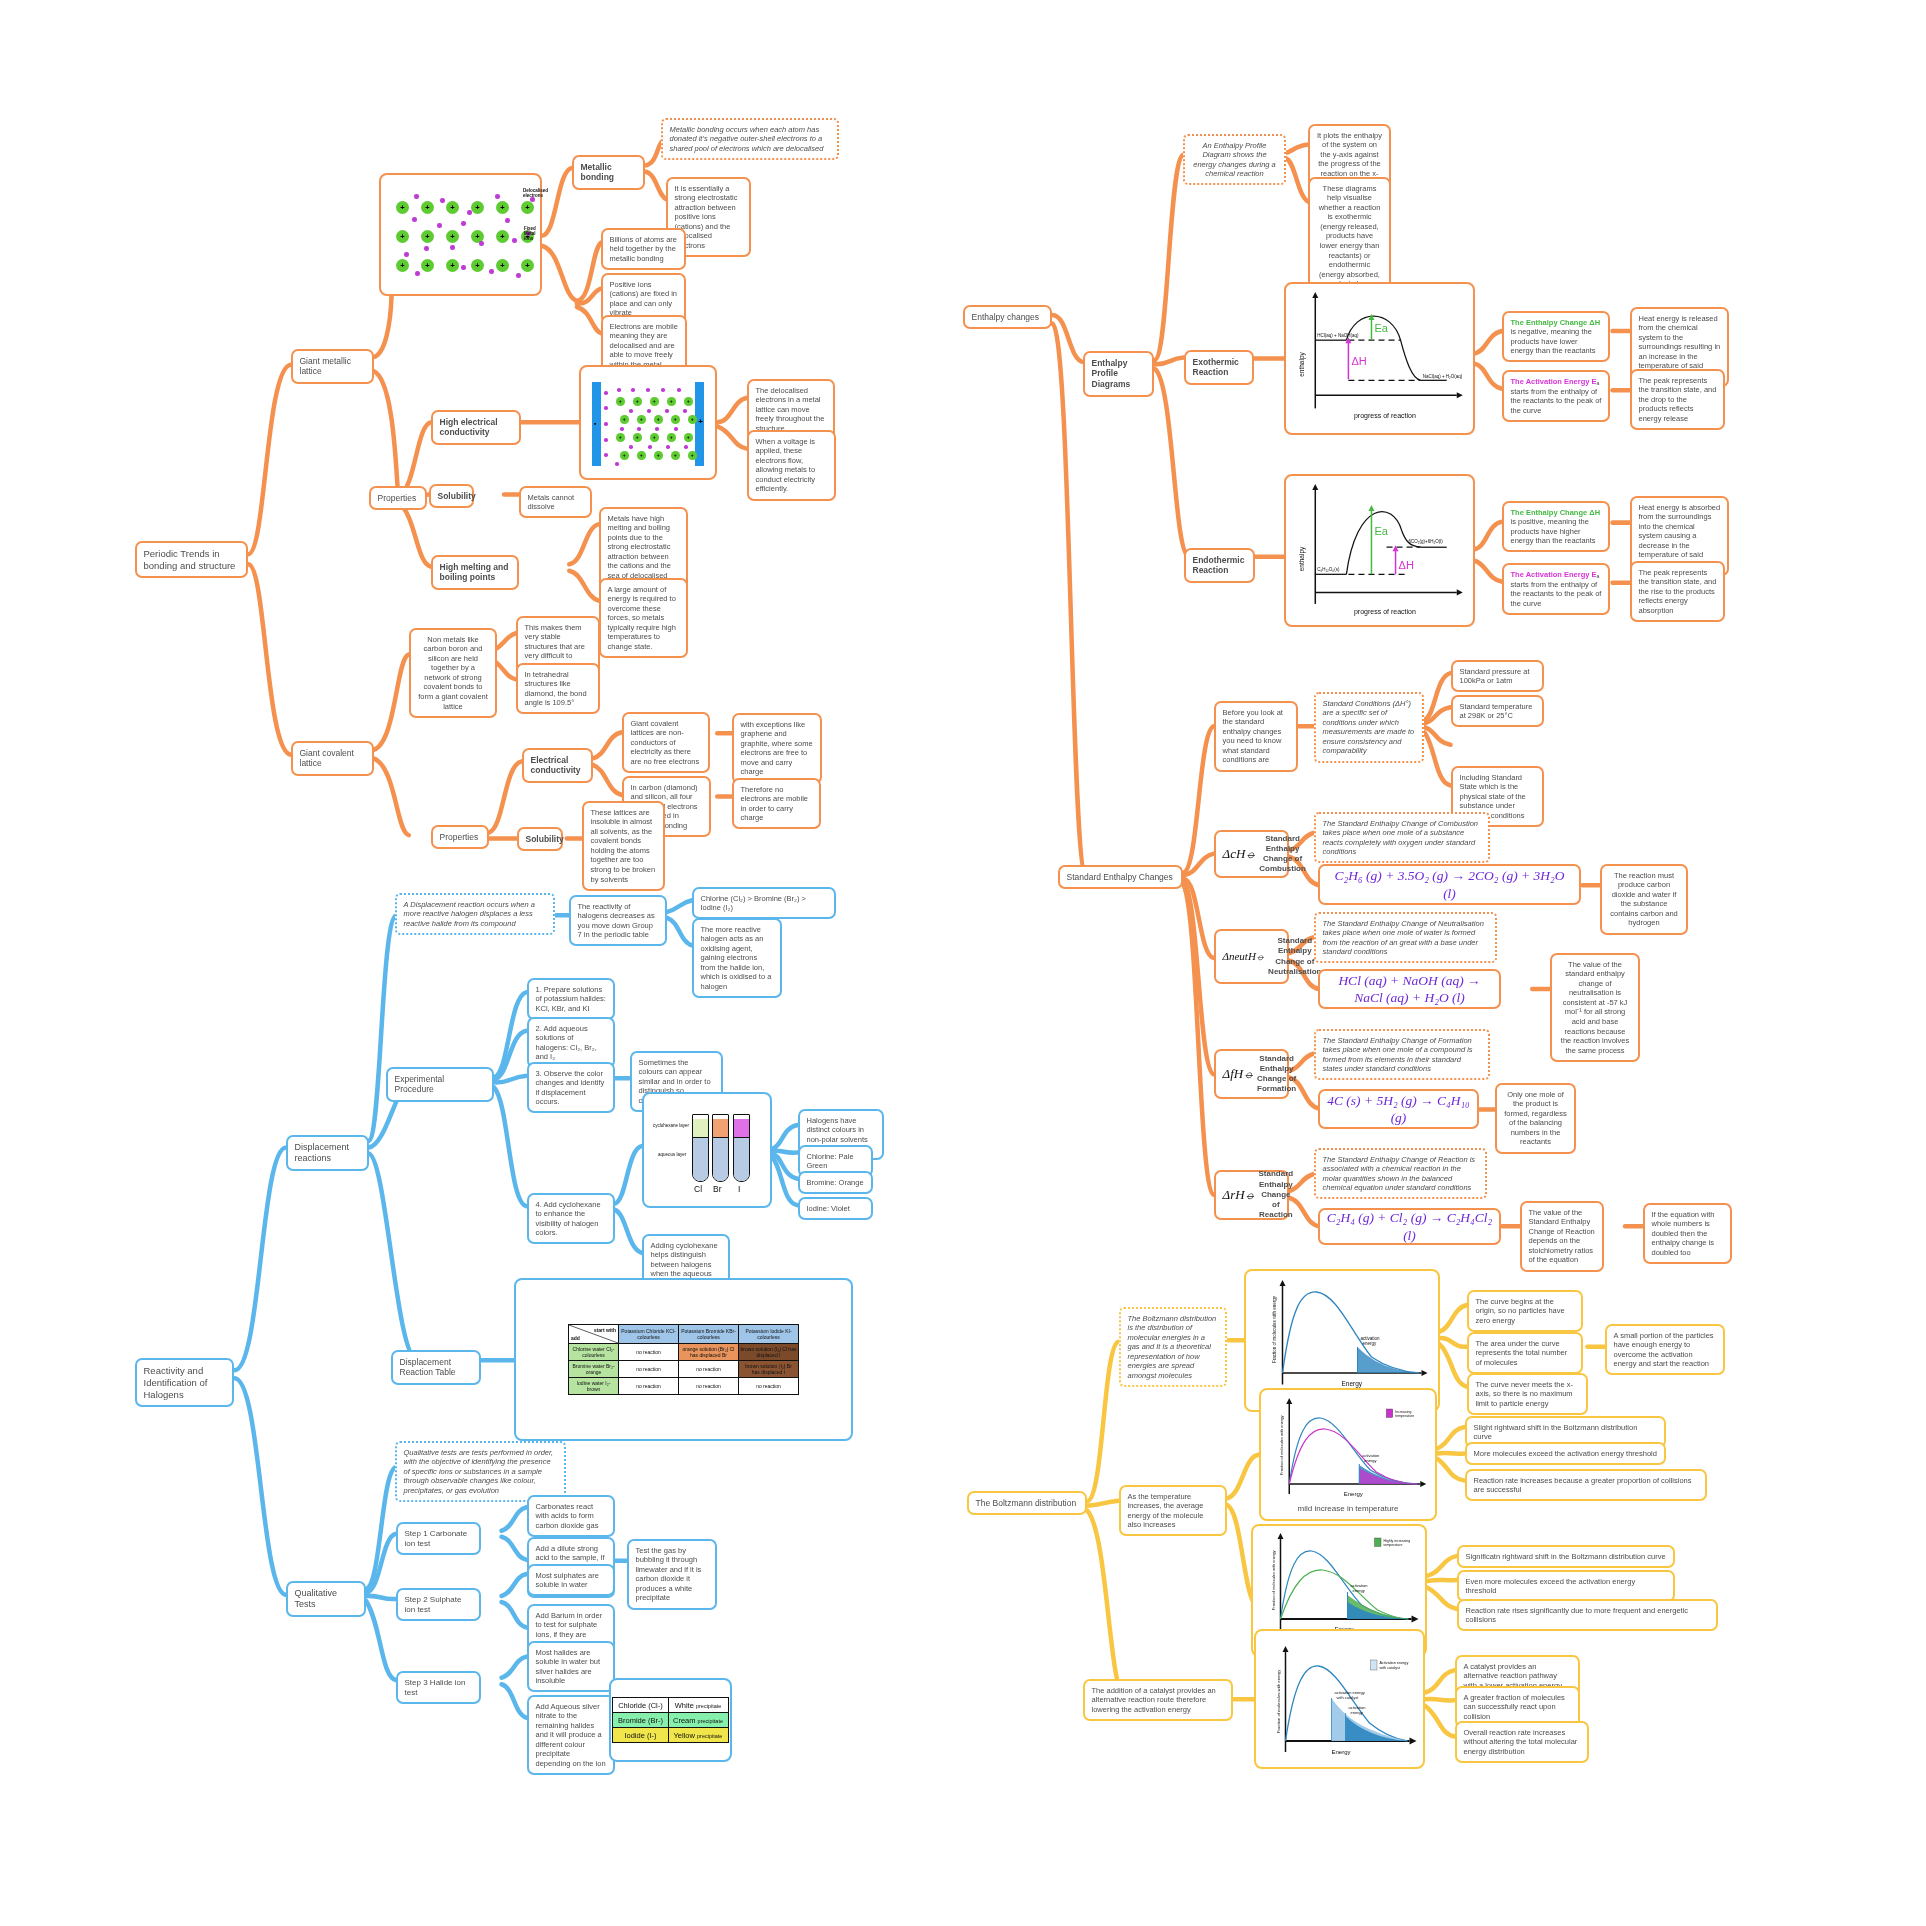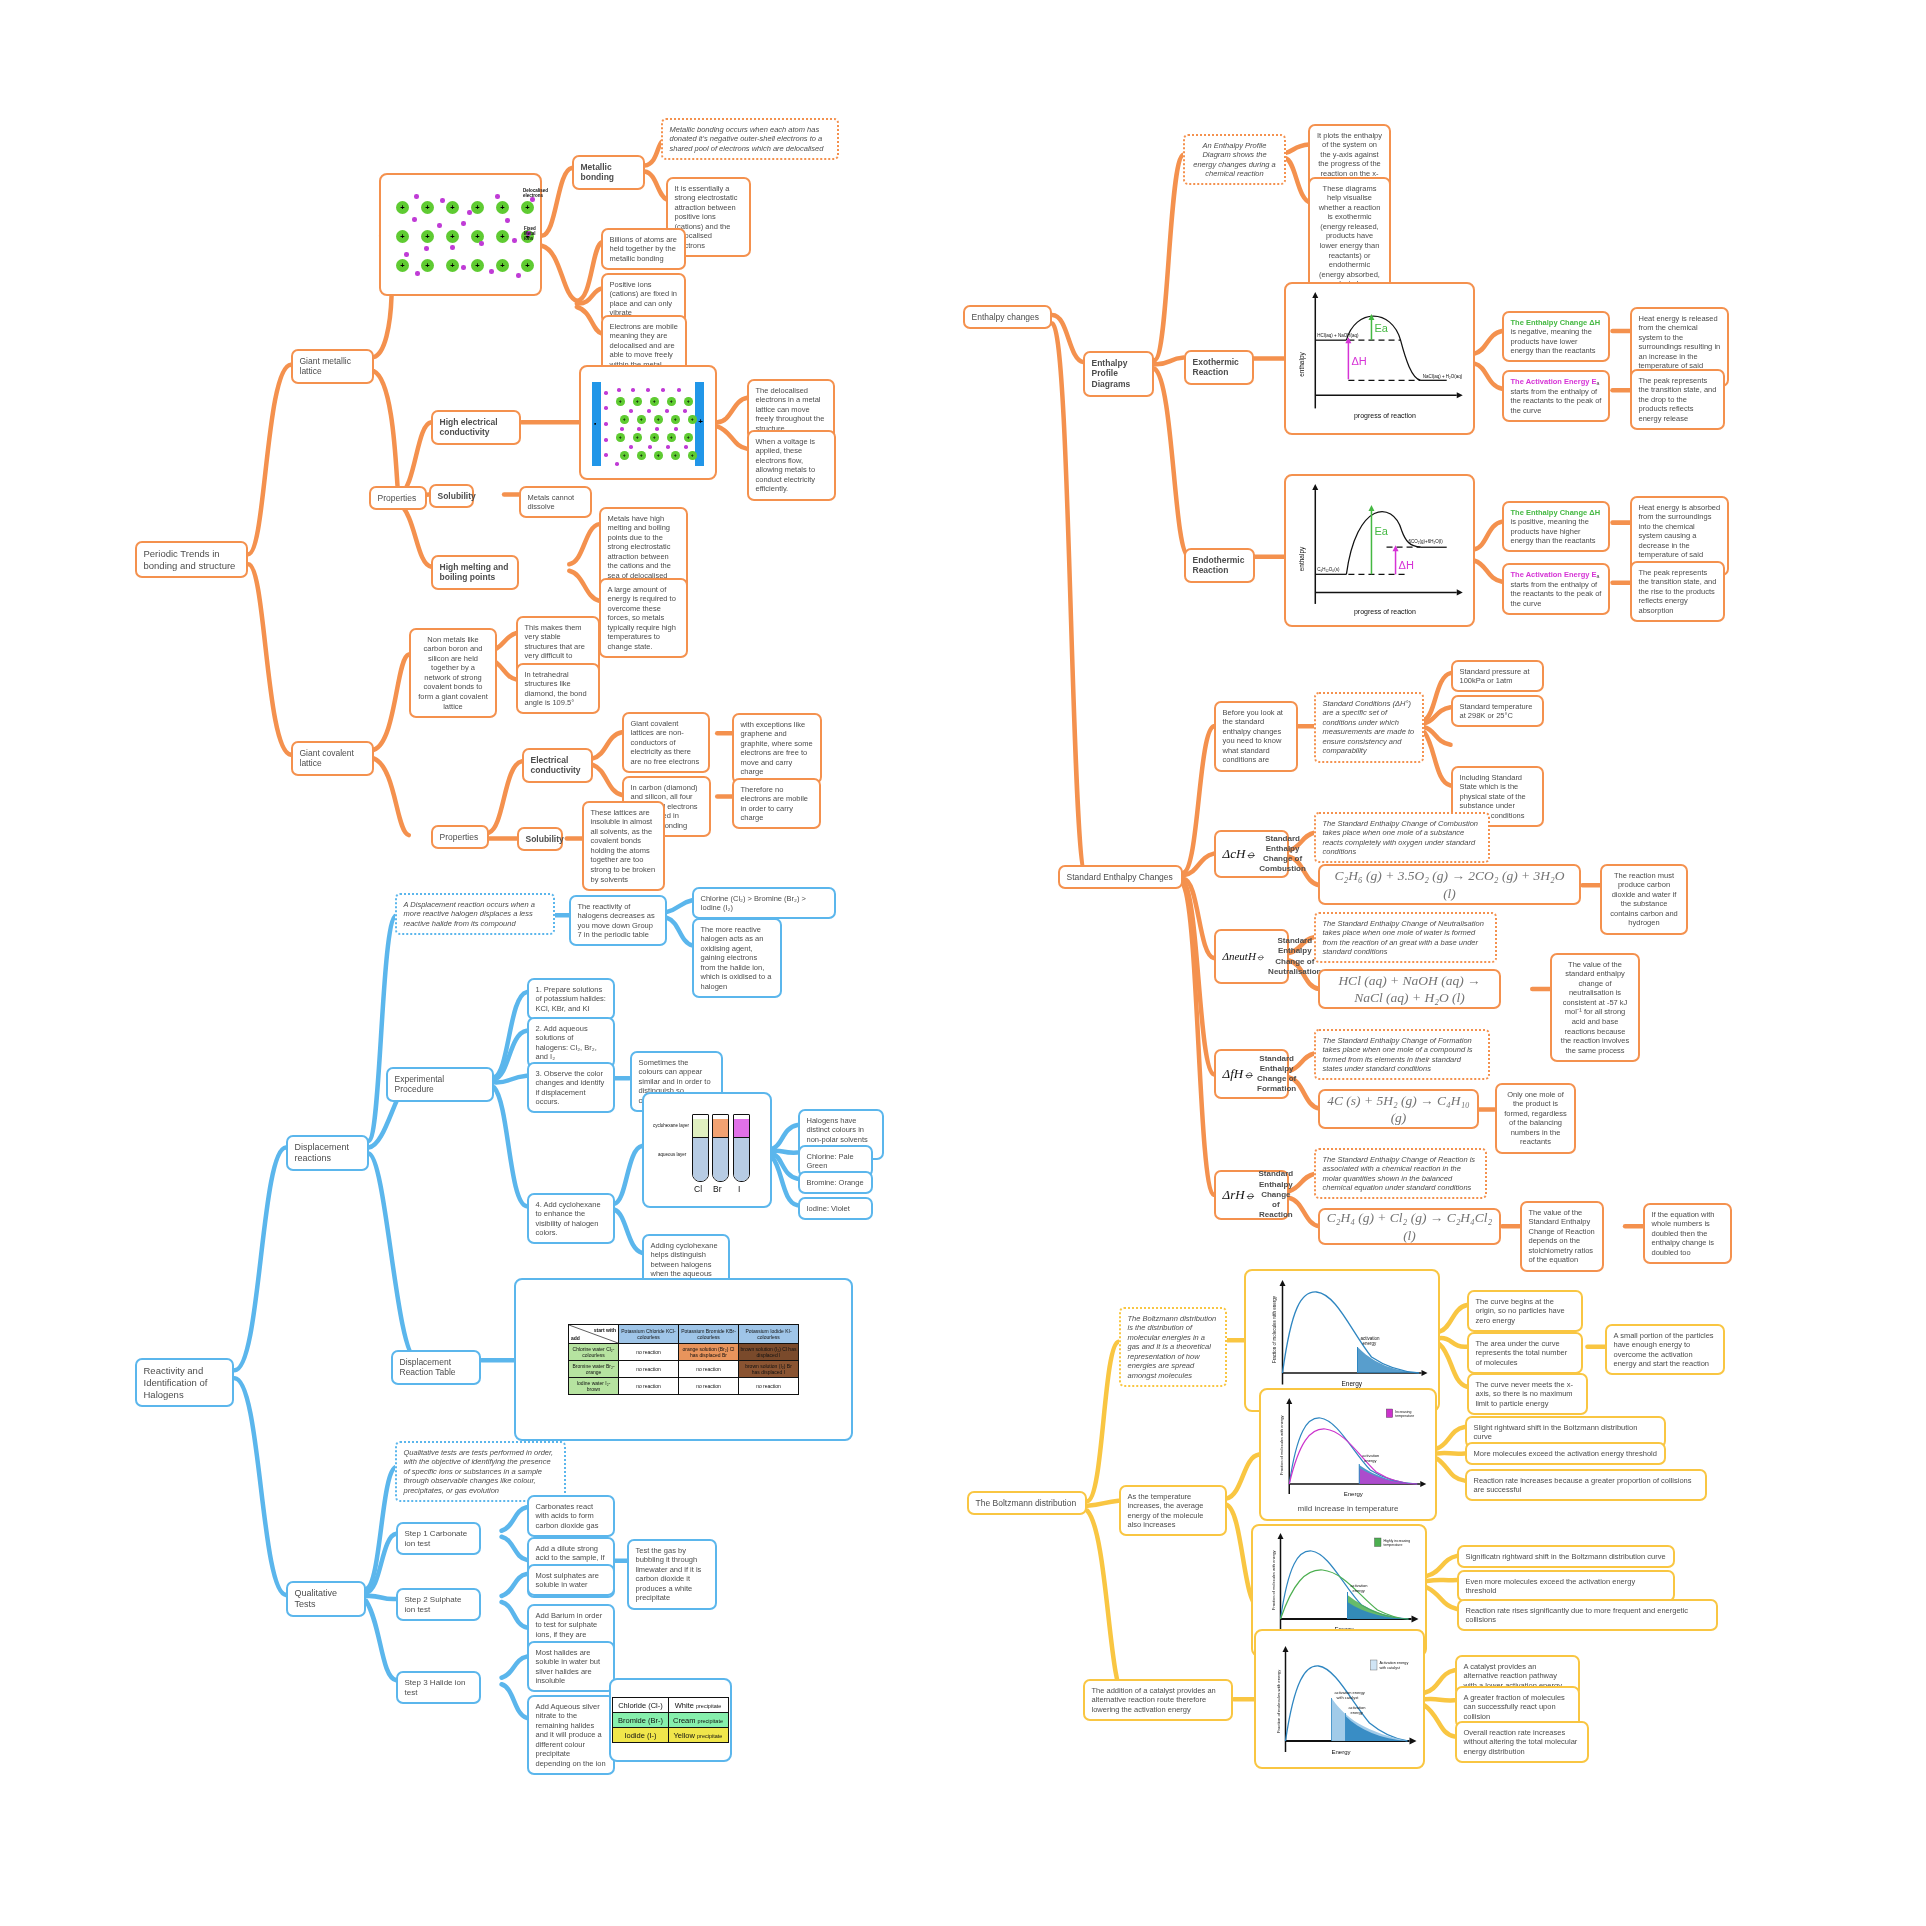--- a/index.html
+++ b/index.html
@@ -90,21 +90,21 @@
   .hal-wh { background:#ffffff; }
   .hal-cr { background:#86efac; }
   .hal-ye { background:#F0E64B; }
   .sm { font-size:5.5px; }
 
   
   .chartbox { position:relative; width:100%; height:100%; }
   .caption { font-size:8px; color:#4d4d4d; margin-top:2px; }
 
   sub { font-size:0.7em; vertical-align: -0.25em; }
-  .eq { font-family:"Liberation Serif", serif; font-style:italic; font-size:13.5px; color:#737373; }
+  .eq { font-family:"Liberation Serif", serif; font-style:italic; font-size:13.5px; color:#6d28d9; }
   .sym { font-family:"Liberation Serif", serif; font-style:italic; font-size:13px; color:#111; }
 </style>
 </head>
 <body>
 
 <div id="canvas">
 
 <svg class="links" viewBox="0 0 3840 3840" xmlns="http://www.w3.org/2000/svg">
   <g fill="none" stroke="#F4914E" stroke-width="9" stroke-linecap="round">
 

